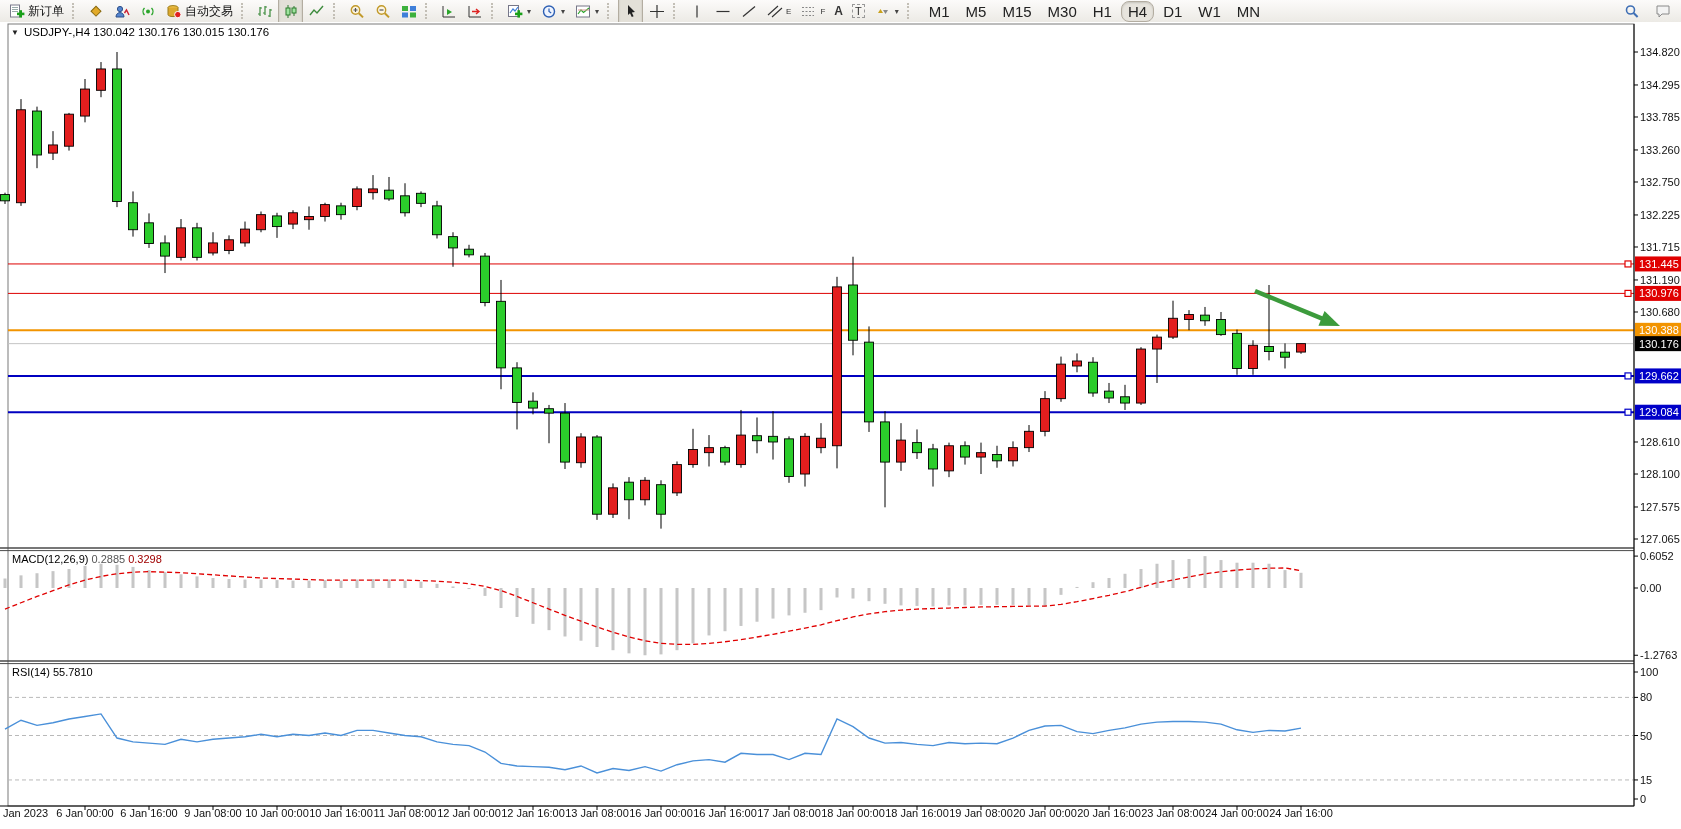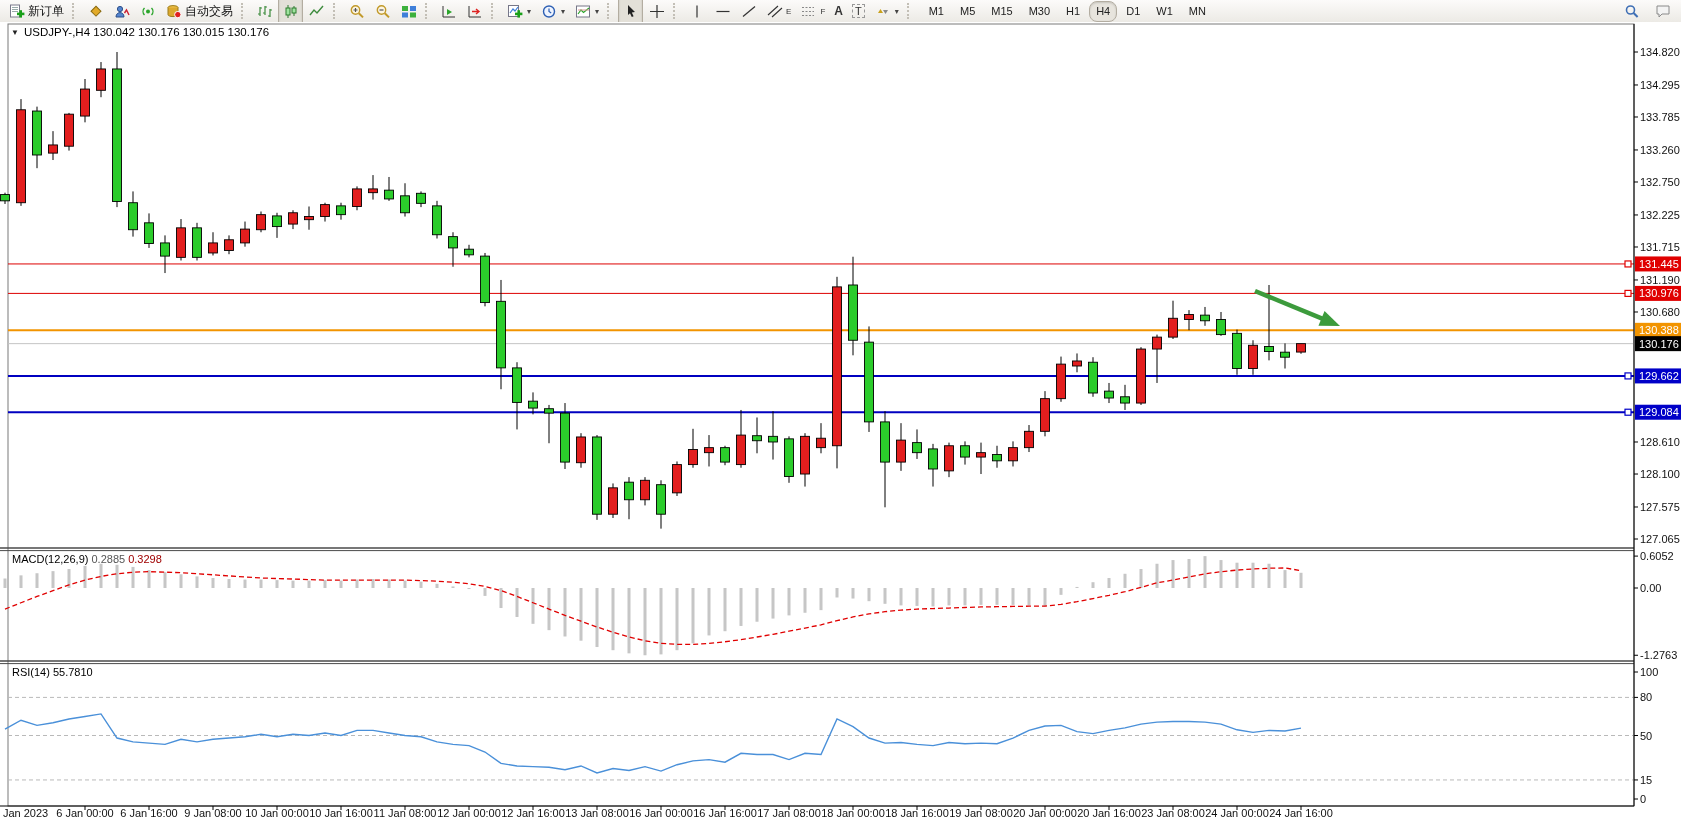--- a/index.html
+++ b/index.html
@@ -6,21 +6,21 @@
   #app{width:1681px;height:829px;position:relative;overflow:hidden;background:#e8e6e2;}
   
   #toolbar{height:22px;background:linear-gradient(#fcfbfa,#eceae5);border-bottom:1px solid #c9c5bc;
            display:flex;align-items:center;padding:0 4px;gap:1px;white-space:nowrap;}
   .tbtn{display:inline-flex;align-items:center;gap:3px;padding:14px 3px;height:20px;border:1px solid transparent;border-radius:2px;font-size:12px;color:#111;cursor:default;}
   .tbtn.active{background:#e3e0d8;border-color:#b3ada1;box-shadow:inset 0 1px 2px rgba(0,0,0,.18);}
   .tbsep{width:5px;height:16px;border-left:2px dotted #c3bfb6;margin:0 3px;}
   .caret{font-size:8px;color:#444;margin-left:1px;}
   .ico{display:inline-flex;width:17px;height:16px;align-items:center;justify-content:center;}
   .ico svg{width:16px;height:15px;}
-  .tf{font-size:11px;color:#222;padding:1px 6px;height:17px;display:inline-flex;align-items:center;border:1px solid transparent;border-radius:2px;text-align:center;}
+  .tf{font-size:15px;color:#222;padding:1px 6px;height:17px;display:inline-flex;align-items:center;border:1px solid transparent;border-radius:2px;text-align:center;}
   .tf.active{background:#e7e4dd;border-color:#b3ada1;box-shadow:inset 0 1px 2px rgba(0,0,0,.15);border-radius:8px;}
   #tb-right{margin-left:auto;display:flex;align-items:center;gap:6px;padding-right:2px;}
   .badge{position:absolute;top:-4px;right:-6px;background:#e02020;color:#fff;font-size:9px;font-weight:bold;
          border-radius:7px;min-width:12px;height:12px;display:flex;align-items:center;justify-content:center;border:1px solid #fff;}
   .chatwrap{position:relative;}
   
   #chartwrap{position:absolute;top:22px;left:0;}
   svg text{font-family:"Liberation Sans",sans-serif;}
 </style>
 </head>

